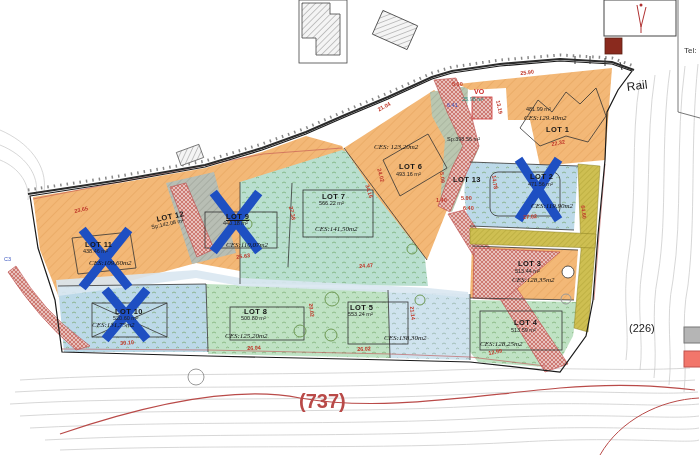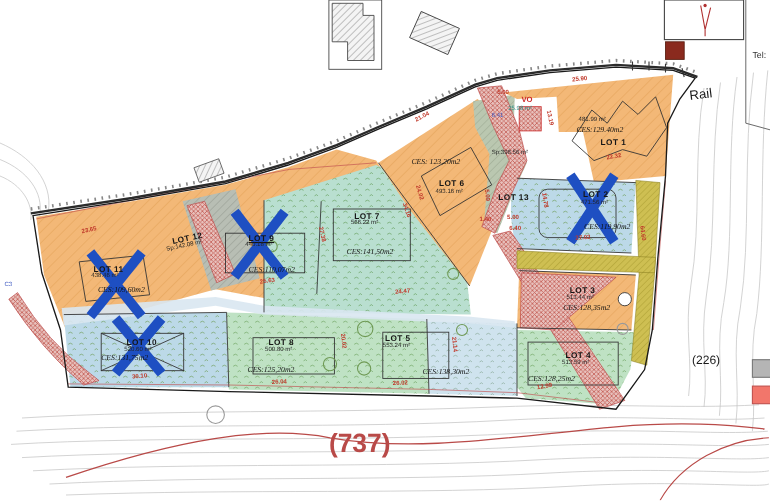--- a/index.html
+++ b/index.html
@@ -12,21 +12,21 @@
   .lotarea{font-size:5.5px;color:#222;}
   .lotces{font-family:"Liberation Serif",serif;font-style:italic;font-weight:normal;font-size:7px;color:#101010;}
   .lotsp{font-size:5.5px;color:#222;}
   .dim{font-size:5.5px;font-weight:bold;color:#c0392b;}
   .vo{font-size:7px;font-weight:bold;color:#cc2a2a;}
   .teal{font-size:5.5px;color:#2a8f86;}
   .blue{font-size:5.5px;color:#3a56c0;}
   .corner{position:absolute;white-space:nowrap;transform-origin:0 0;color:#1a1a1a;}
   #rail-label{left:626px;top:80px;font-size:12px;transform:rotate(-7deg);}
   #label-226{left:629px;top:322px;font-size:11px;}
-  #label-737{left:299px;top:390px;font-size:24px;font-weight:bold;}
+  #label-737{left:299px;top:390px;font-size:20px;font-weight:bold;}
   #tel-label{left:684px;top:46px;font-size:8px;color:#333;}
 </style>
 </head>
 <body>
 
 <div id="stage">
 
 <svg width="700" height="455" viewBox="0 0 700 455">
   <defs>
     <pattern id="pOrange" width="7" height="7" patternUnits="userSpaceOnUse" patternTransform="rotate(45)">

